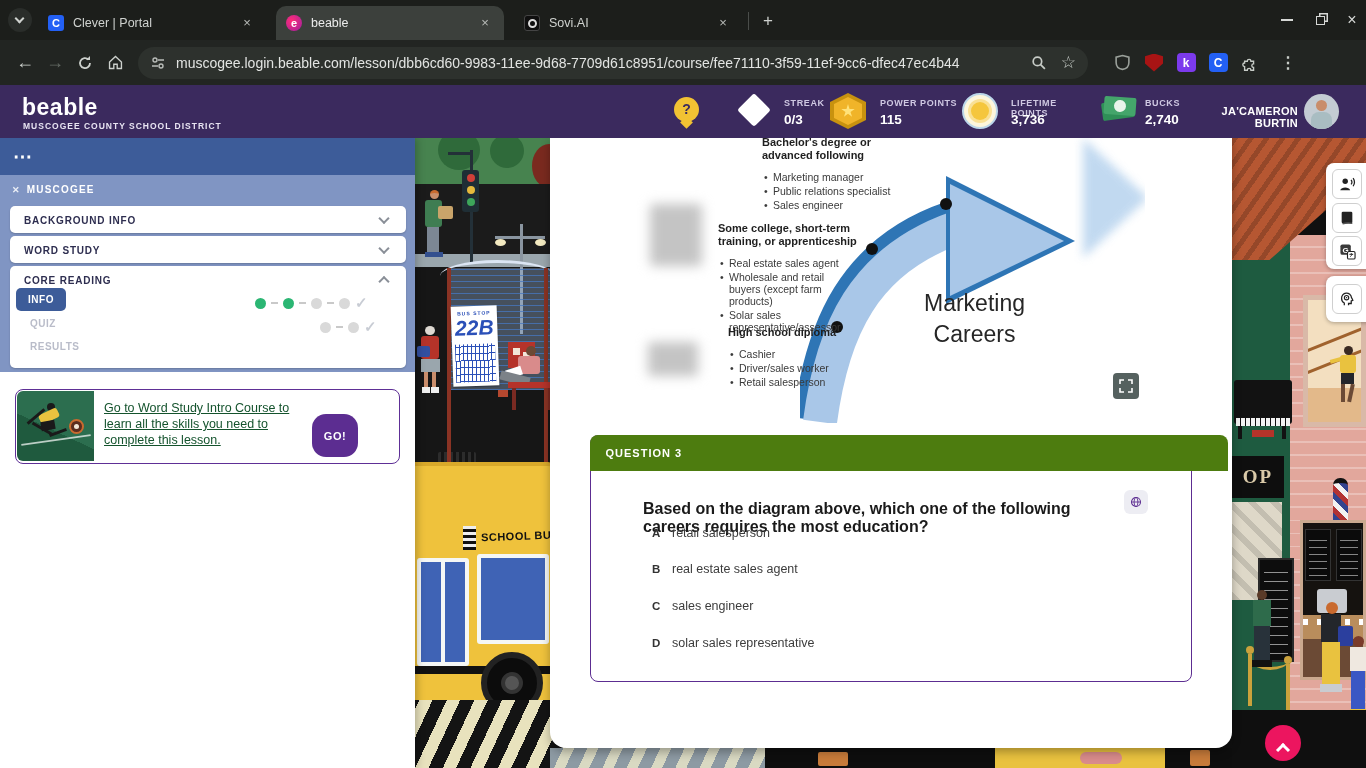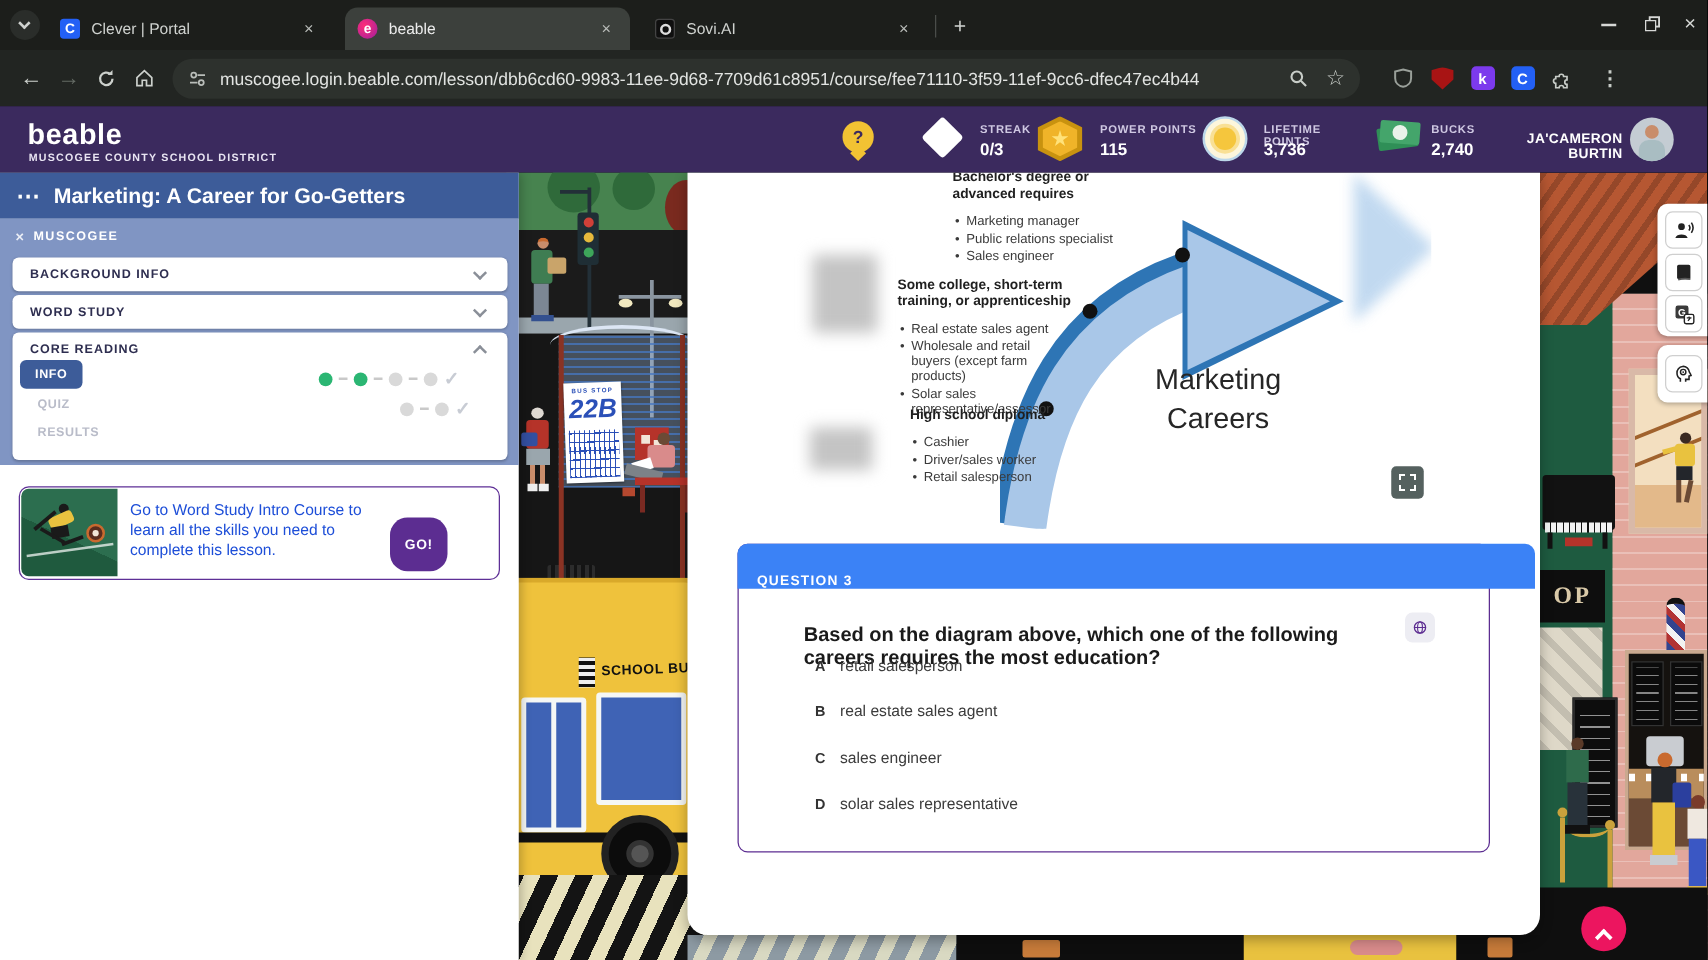--- a/index.html
+++ b/index.html
@@ -49,34 +49,34 @@
   .chev.up{transform:translateY(-30%) rotate(-135deg);}
   .readbtn{left:16px;top:150px;width:50px;height:23px;background:#3d5c99;border:none;border-radius:5px;color:#fff;font-size:10px;font-weight:bold;letter-spacing:.5px;}
   .dot{width:11px;height:11px;border-radius:50%;}
   .dot-done{background:#2bb673;}
   .dot-todo{background:#d9d9d9;}
   .dash{width:7px;height:2px;background:#c9c9c9;}
   .gray-lbl{font-size:10px;font-weight:bold;letter-spacing:.5px;color:#b9bcc9;}
   .ckm{color:#c8ccd4;font-size:15px;font-weight:bold;}
   .promo{left:15px;top:251px;width:385px;height:75px;border:1.5px solid #5e2f96;border-radius:8px;background:#fff;}
   .promo-img{left:1px;top:1px;width:77px;height:70px;border-radius:6px 0 0 6px;background:linear-gradient(205deg,#2c6e4f 55%,#1f5a3e 55%);overflow:hidden;}
-  .promo-txt{left:88px;top:10px;width:205px;font-size:12.5px;line-height:16px;color:#1d4ed8;}
+  .promo-txt{left:88px;top:10px;width:205px;font-size:12.5px;line-height:16px;color:#14532d;text-decoration:underline;}
   .gobtn{left:296px;top:24px;width:46px;height:43px;background:#5c2d91;border:none;border-radius:14px;color:#fff;font-size:11px;font-weight:bold;letter-spacing:.5px;}
 
   
   .maincard{left:550px;top:138px;width:682px;height:610px;background:#fff;border-radius:0 0 16px 16px;z-index:3;overflow:hidden;box-shadow:0 4px 10px rgba(0,0,0,.3);}
   .dg-head{font-size:11px;font-weight:bold;color:#1f1f1f;line-height:13px;}
   .dg-ul{margin:9px 0 0 0;padding:0;list-style:none;}
   .dg-ul div{position:relative;font-size:10.5px;color:#3a3a3a;line-height:12px;padding-left:11px;margin-top:2px;}
   .dg-ul div:before{content:"•";position:absolute;left:2px;color:#3a3a3a;}
   .blur{background:#c4c4c4;filter:blur(6px);border-radius:3px;}
   .dgtitle{font-size:23px;color:#262626;text-align:center;line-height:31px;}
   .expandbtn{width:26px;height:26px;background:#55615f;border:none;border-radius:4px;display:flex;align-items:center;justify-content:center;}
   .qpanel{left:40px;top:297px;width:602px;height:247px;border:1.5px solid #5c2d91;border-radius:8px;background:#fff;}
-  .qhead{left:-1.5px;top:-1.5px;width:638px;height:36px;background:#3b82f6;border-radius:8px 8px 0 0;display:flex;align-items:flex-end;}
+  .qhead{left:-1.5px;top:-1.5px;width:638px;height:36px;background:#4d7c0f;border-radius:8px 8px 0 0;display:flex;align-items:center;}
   .qhead span{color:#fff;font-size:11px;font-weight:bold;letter-spacing:1px;margin-left:16px;}
   .qtext{left:40px;top:64px;width:485px;font-size:16px;font-weight:bold;color:#1a1a1a;margin-left:12px;}
   .globebtn{left:533px;top:54px;width:24px;height:24px;background:#ededf3;border:none;border-radius:6px;display:flex;align-items:center;justify-content:center;}
   .opt{left:61px;height:20px;display:flex;align-items:baseline;cursor:pointer;}
   .opt .L{font-size:11.5px;font-weight:bold;color:#333;width:20px;}
   .opt .T{font-size:12.5px;color:#3c3c3c;}
 
   
   .rail{width:48px;background:#fff;border-radius:8px 0 0 8px;z-index:6;box-shadow:0 1px 4px rgba(0,0,0,.3);}
   .railbtn{left:6px;width:30px;height:30px;background:#fff;border:1px solid #cfcfcf;border-radius:6px;display:flex;align-items:center;justify-content:center;padding:0;}
@@ -400,21 +400,20 @@
     <div class="abs" style="left:1176px;top:20px;width:122px;text-align:right;color:#fff;font-size:11px;font-weight:bold;letter-spacing:.3px;">JA'CAMERON BURTIN</div>
     <div class="abs" style="left:1304px;top:9px;width:35px;height:35px;border-radius:50%;background:#c4ccd3;overflow:hidden;">
       <div class="abs" style="left:12px;top:6px;width:11px;height:11px;border-radius:50%;background:#c98d6b;"></div>
       <div class="abs" style="left:7px;top:18px;width:21px;height:17px;border-radius:8px 8px 0 0;background:#a9bdc2;"></div>
     </div>
   </div>
 
   <div class="abs sidebar">
     <div class="abs sb-title">
       <span style="margin-left:13px;color:#fff;font-size:19px;font-weight:bold;">⋯</span>
-      <span class="tt">Marketing: A Career for Go-Getters</span>
     </div>
     <div class="abs sb-blue"></div>
     <div class="abs collapse">
       <span style="font-size:9px;opacity:.85;">✕</span>
       <span>MUSCOGEE</span>
     </div>
 
     <div class="abs card" style="top:98px;height:27px;">
       <span class="lbl">WORD STUDY</span>
       <i class="chev down"></i>
@@ -474,21 +473,21 @@
       <path d="M20,284 C32,192 64,122 156,90" stroke="#a9c7e8" stroke-width="34" fill="none"></path>
       <polygon points="146,38 275,103 146,166" fill="#2e75b5"></polygon>
       <polygon points="150,46 264,103 150,158" fill="#a9c7e8"></polygon>
       <polygon points="283,0 348,60 283,120" fill="#b7d3ee" filter="blur(5px)" opacity=".85"></polygon>
       <circle cx="37" cy="189" r="6" fill="#111"></circle>
       <circle cx="72" cy="111" r="6" fill="#111"></circle>
       <circle cx="146" cy="66" r="6" fill="#111"></circle>
     </svg>
 
     <div class="abs" style="left:212px;top:-2px;width:150px;">
-      <div class="dg-head" style="width:120px;">Bachelor's degree or advanced requires</div>
+      <div class="dg-head" style="width:120px;">Bachelor's degree or advanced following</div>
       <div class="dg-ul">
         <div>Marketing manager</div>
         <div>Public relations specialist</div>
         <div>Sales engineer</div>
       </div>
     </div>
 
     <div class="abs" style="left:168px;top:84px;width:160px;">
       <div class="dg-head" style="width:155px;">Some college, short-term training, or apprenticeship</div>
       <div class="dg-ul" style="width:140px;">

